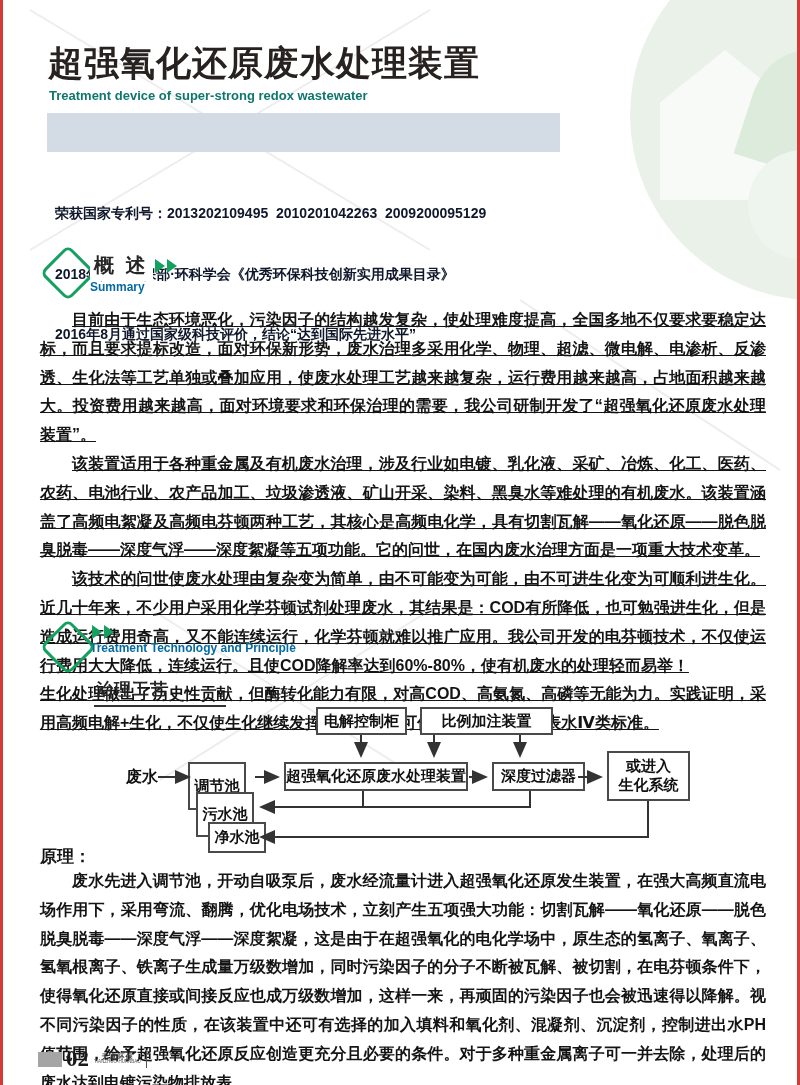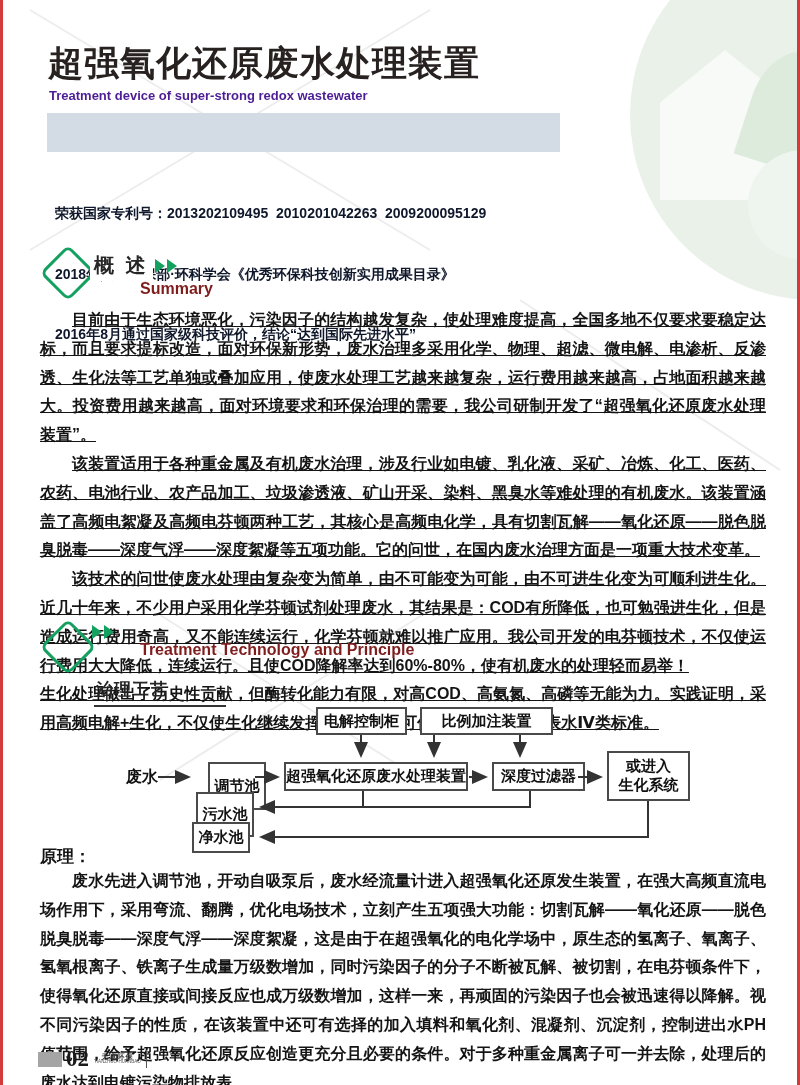--- a/index.html
+++ b/index.html
@@ -19,62 +19,62 @@
   .lw1{left:30px;top:120px;width:130px;height:150px;clip-path:polygon(50% 0,100% 35%,100% 100%,0 100%,0 35%);}
   .leaf-green{position:absolute;background:#dcebdc;border-radius:50% 0 50% 0;}
   .lg1{left:120px;top:120px;width:90px;height:120px;transform:rotate(18deg);}
   .lg2{left:175px;top:118px;width:90px;height:120px;transform:rotate(-18deg) scaleX(-1);}
 
   .content{position:relative;z-index:2;}
 
   
   .title{position:absolute;left:48px;top:40px;font-size:35px;font-weight:900;color:#272120;
     letter-spacing:1px;font-family:"Liberation Sans","DejaVu Sans",sans-serif;}
-  .subtitle{position:absolute;left:49px;top:88px;font-size:13px;font-weight:700;color:#4c1d95;}
+  .subtitle{position:absolute;left:49px;top:88px;font-size:13px;font-weight:700;color:#0f766e;}
   .banner{position:absolute;left:47px;top:113px;width:513px;height:39px;background:#d3dbe5;}
 
   
   .awards{position:absolute;left:55px;top:163px;width:710px;font-size:14px;font-weight:800;
     color:#0f172a;line-height:1.44;white-space:pre-wrap;}
 
   
   .sec{position:absolute;height:56px;}
   .sec1{left:48px;top:250px;}
   .sec2{left:48px;top:624px;}
   .diamond{position:absolute;left:0;top:3px;width:34px;height:34px;border:3px solid #14a express;border-radius:7px;}
   .diamond{border:3px solid #14a05e;transform:rotate(45deg);}
   .sec-text{position:relative;margin-left:42px;}
   .sec-cn{display:inline-block;position:relative;background:#ffffff;padding:2px 4px 2px 4px;
     font-size:20px;font-weight:700;color:#262626;letter-spacing:3px;}
   .tri{display:inline-block;width:0;height:0;border-top:7px solid transparent;border-bottom:7px solid transparent;
     border-left:10px solid #14a05e;margin-left:2px;vertical-align:-1px;}
-  .sec-en{margin-left:50px;margin-top:-1px;font-size:16px;font-weight:700;color:#7f1d1d;}
+  .sec-en{margin-top:-1px;font-size:12px;font-weight:700;color:#0369a1;}
 
   
   .bodytext{position:absolute;left:40px;width:726px;font-size:16px;font-weight:600;color:#141414;
     line-height:1.8;text-align:justify;}
   .bodytext p{margin:0;text-indent:2em;}
   .bodytext p.noindent{text-indent:0;}
   .body1{top:306px;text-decoration:underline;}
 
   .sub-label{position:absolute;left:94px;top:678px;font-size:17px;font-weight:800;color:#262626;
     border-bottom:2px solid #333;padding:0 58px 4px 2px;letter-spacing:1px;}
 
   
   .fc-box{position:absolute;box-sizing:border-box;border:2px solid #4a4a4a;background:#fff;
     font-size:15px;font-weight:800;color:#111;display:flex;align-items:center;justify-content:center;
     line-height:1.25;}
   .fc-label{position:absolute;font-size:16px;font-weight:800;color:#111;}
   .fc-svg{position:absolute;left:0;top:700px;z-index:1;}
 
   .b-dianjie{left:316px;top:707px;width:91px;height:28px;}
   .b-bili{left:420px;top:707px;width:133px;height:28px;}
-  .b-tiaojie{left:208px;top:762px;width:58px;height:48px;}
+  .b-tiaojie{left:188px;top:762px;width:58px;height:48px;}
   .b-wushui{left:196px;top:792px;width:58px;height:45px;}
-  .b-jingshui{left:192px;top:822px;width:58px;height:31px;}
+  .b-jingshui{left:208px;top:822px;width:58px;height:31px;}
   .b-main{left:284px;top:762px;width:184px;height:29px;}
   .b-filter{left:492px;top:762px;width:93px;height:29px;}
   .b-biochem{left:607px;top:751px;width:83px;height:50px;flex-direction:column;}
   .l-feishui{left:126px;top:767px;}
 
   
   .principle-label{position:absolute;left:40px;top:845px;font-size:17px;font-weight:800;color:#141414;}
   .principle{top:867px;}
 
   

